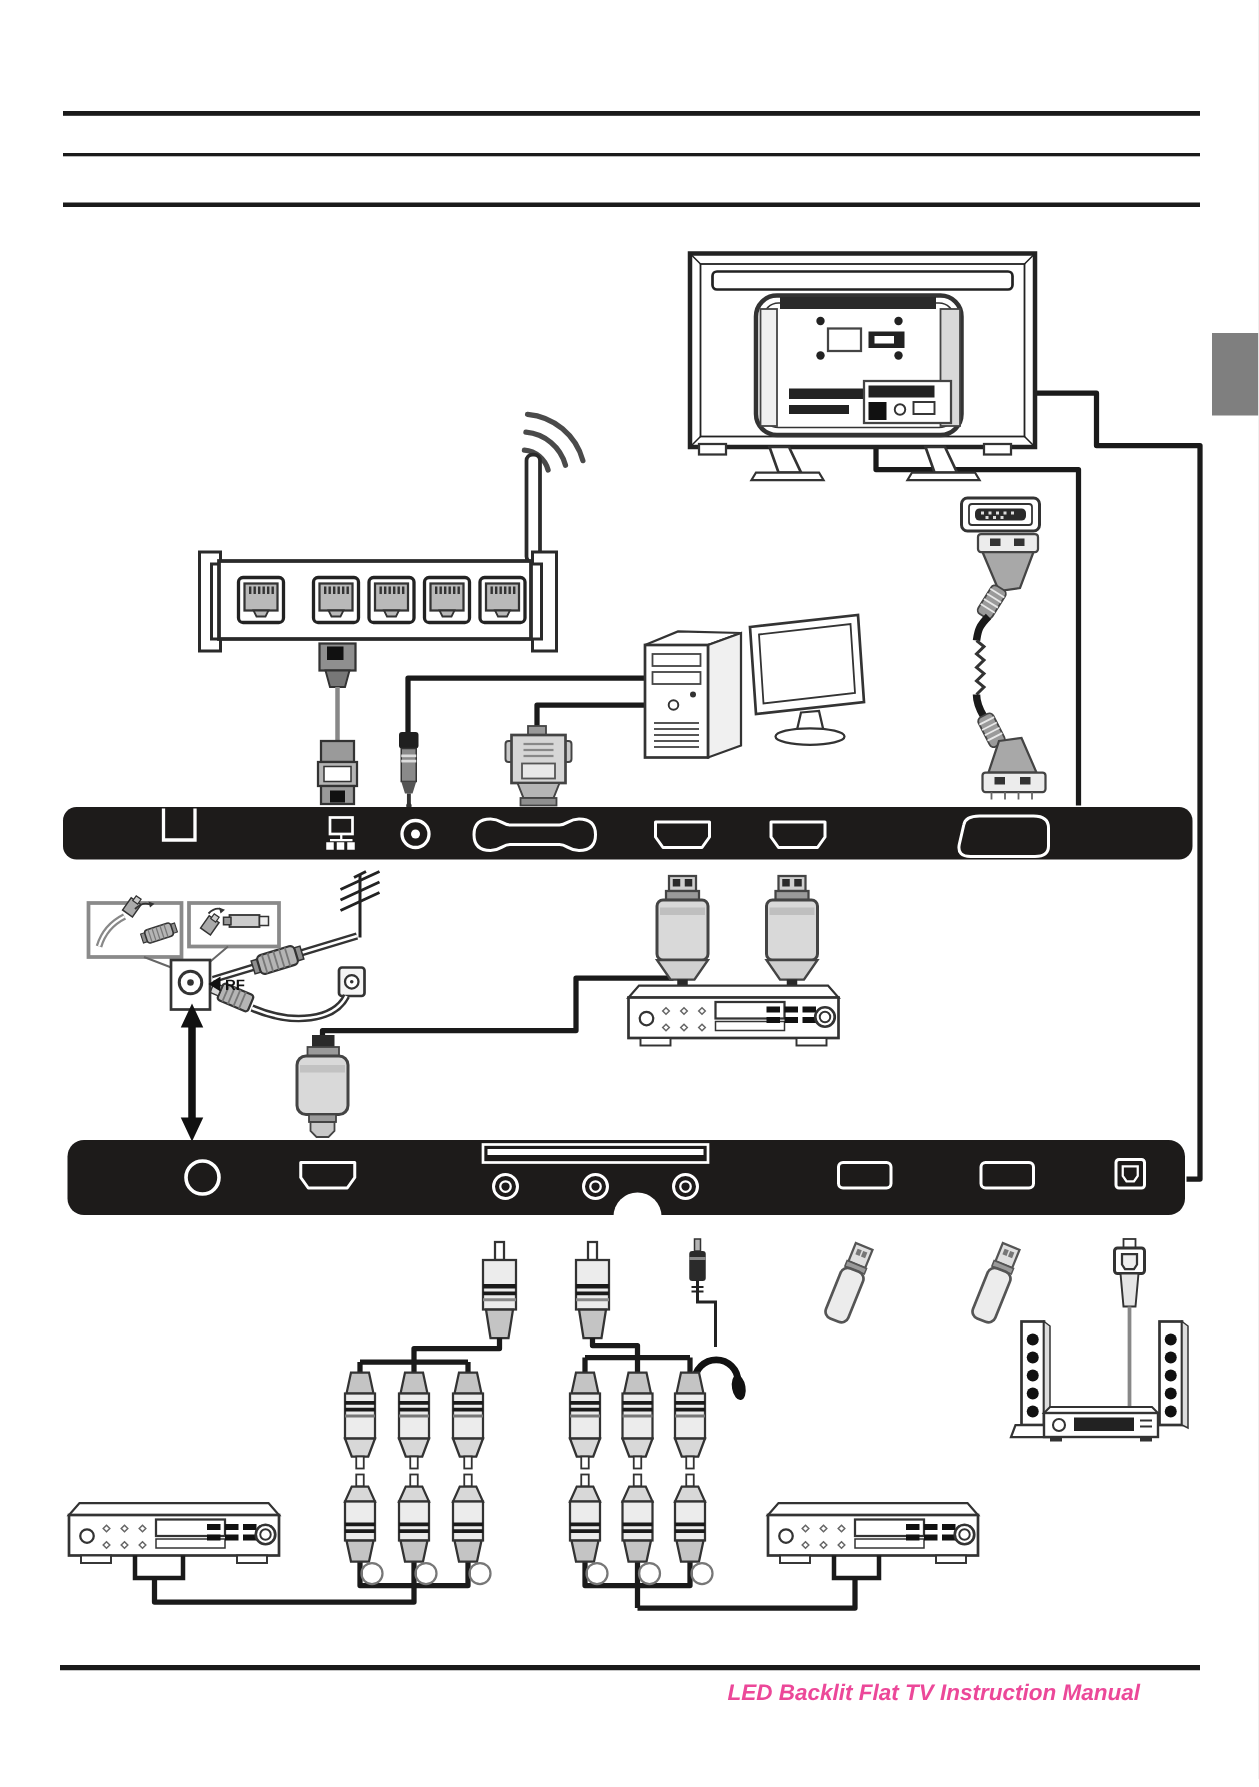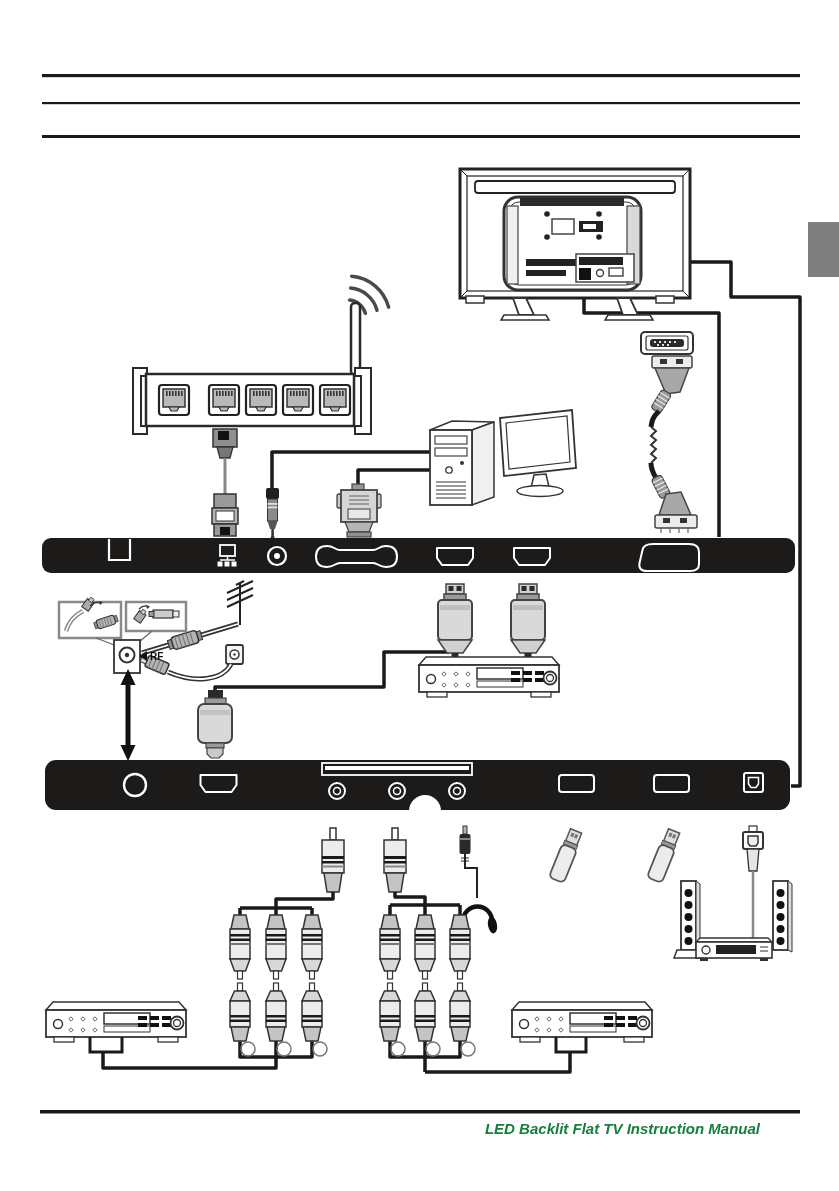--- a/index.html
+++ b/index.html
@@ -1,20 +1,20 @@
 <!DOCTYPE html>
 <html><head>
 <meta charset="utf-8">
 <style>
   html,body{margin:0;padding:0;background:#e8e8e8;}
   .page{position:relative;width:839px;height:1191px;background:#ffffff;overflow:hidden;
         font-family:"Liberation Sans",sans-serif;margin:0 auto;}
   .diagram-svg{position:absolute;left:0;top:0;}
   .footer-text{position:absolute;top:1120px;right:79px;font-style:italic;font-weight:bold;
-        font-size:15px;color:#15803d;letter-spacing:0px;font-family:"Liberation Sans",sans-serif;margin-left:36px;}
+        font-size:15px;color:#ec4899;letter-spacing:0px;font-family:"Liberation Sans",sans-serif;margin-left:36px;}
   .rf-text{font:bold 10px "Liberation Sans",sans-serif;fill:#111;}
 </style>
 </head>
 <body>
 
 <div class="page">
 
 <svg class="diagram-svg" width="839" height="1191" viewBox="0 0 839 1191">
 
   <defs>

